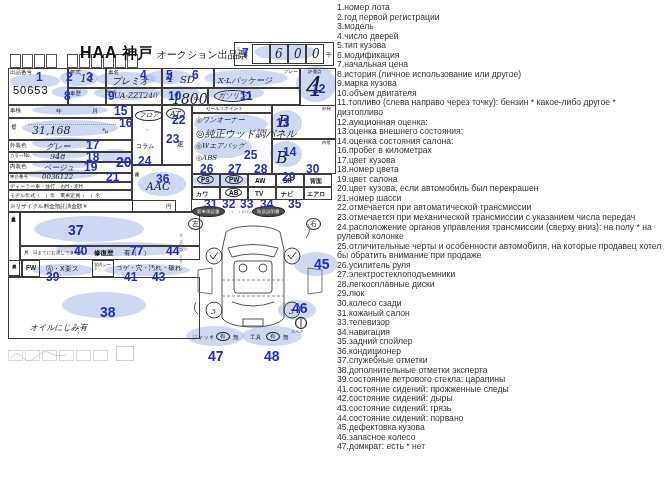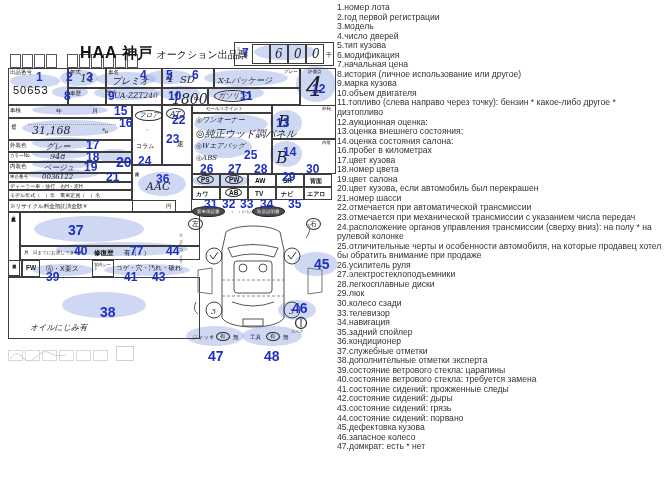--- a/index.html
+++ b/index.html
@@ -354,28 +354,28 @@
     <div class="legend-item">21.номер шасси</div>
     <div class="legend-item">22.отмечается при автоматической трансмиссии</div>
     <div class="legend-item">23.отмечается при механической трансмиссии с указанием числа передач</div>
     <div class="legend-item">24.расположение органов управления трансмиссии (сверху вниз): на полу * на рулевой колонке</div>
     <div class="legend-item">25.отличительные черты и особенности автомобиля, на которые продавец хотел бы обратить внимание при продаже</div>
     <div class="legend-item">26.усилитель руля</div>
     <div class="legend-item">27.электростеклоподъемники</div>
     <div class="legend-item">28.легкосплавные диски</div>
     <div class="legend-item">29.люк</div>
     <div class="legend-item">30.колесо сзади</div>
+    <div class="legend-item">31.кожаный салон</div>
     <div class="legend-item">33.телевизор</div>
     <div class="legend-item">34.навигация</div>
     <div class="legend-item">35.задний спойлер</div>
     <div class="legend-item">36.кондиционер</div>
     <div class="legend-item">37.служебные отметки</div>
     <div class="legend-item">38.дополнительные отметки эксперта</div>
     <div class="legend-item">39.состояние ветрового стекла: царапины</div>
-    <div class="legend-item">40.состояние ветрового стекла: требуется замена</div>
     <div class="legend-item">41.состояние сидений: прожженные следы</div>
     <div class="legend-item">42.состояние сидений: дыры</div>
     <div class="legend-item">43.состояние сидений: грязь</div>
     <div class="legend-item">44.состояние сидений: порвано</div>
     <div class="legend-item">45.дефектовка кузова</div>
     <div class="legend-item">46.запасное колесо</div>
     <div class="legend-item">47.домкрат: есть * нет</div>
   </div>
 
 </body></html>

